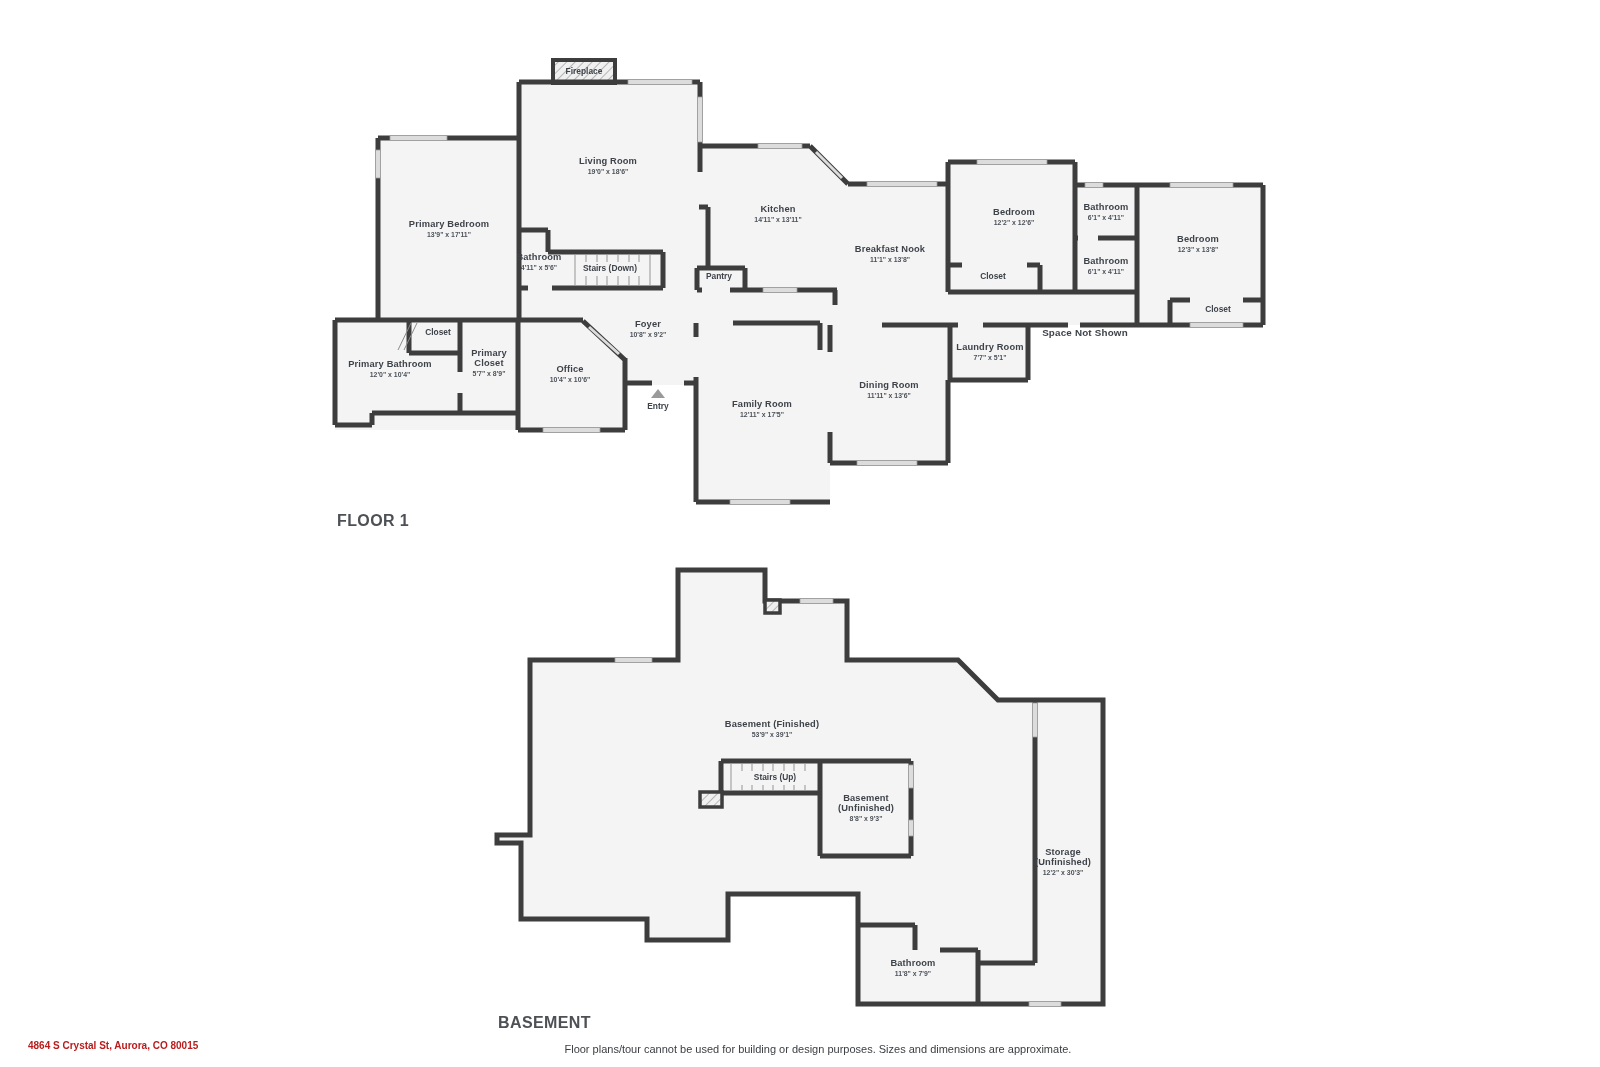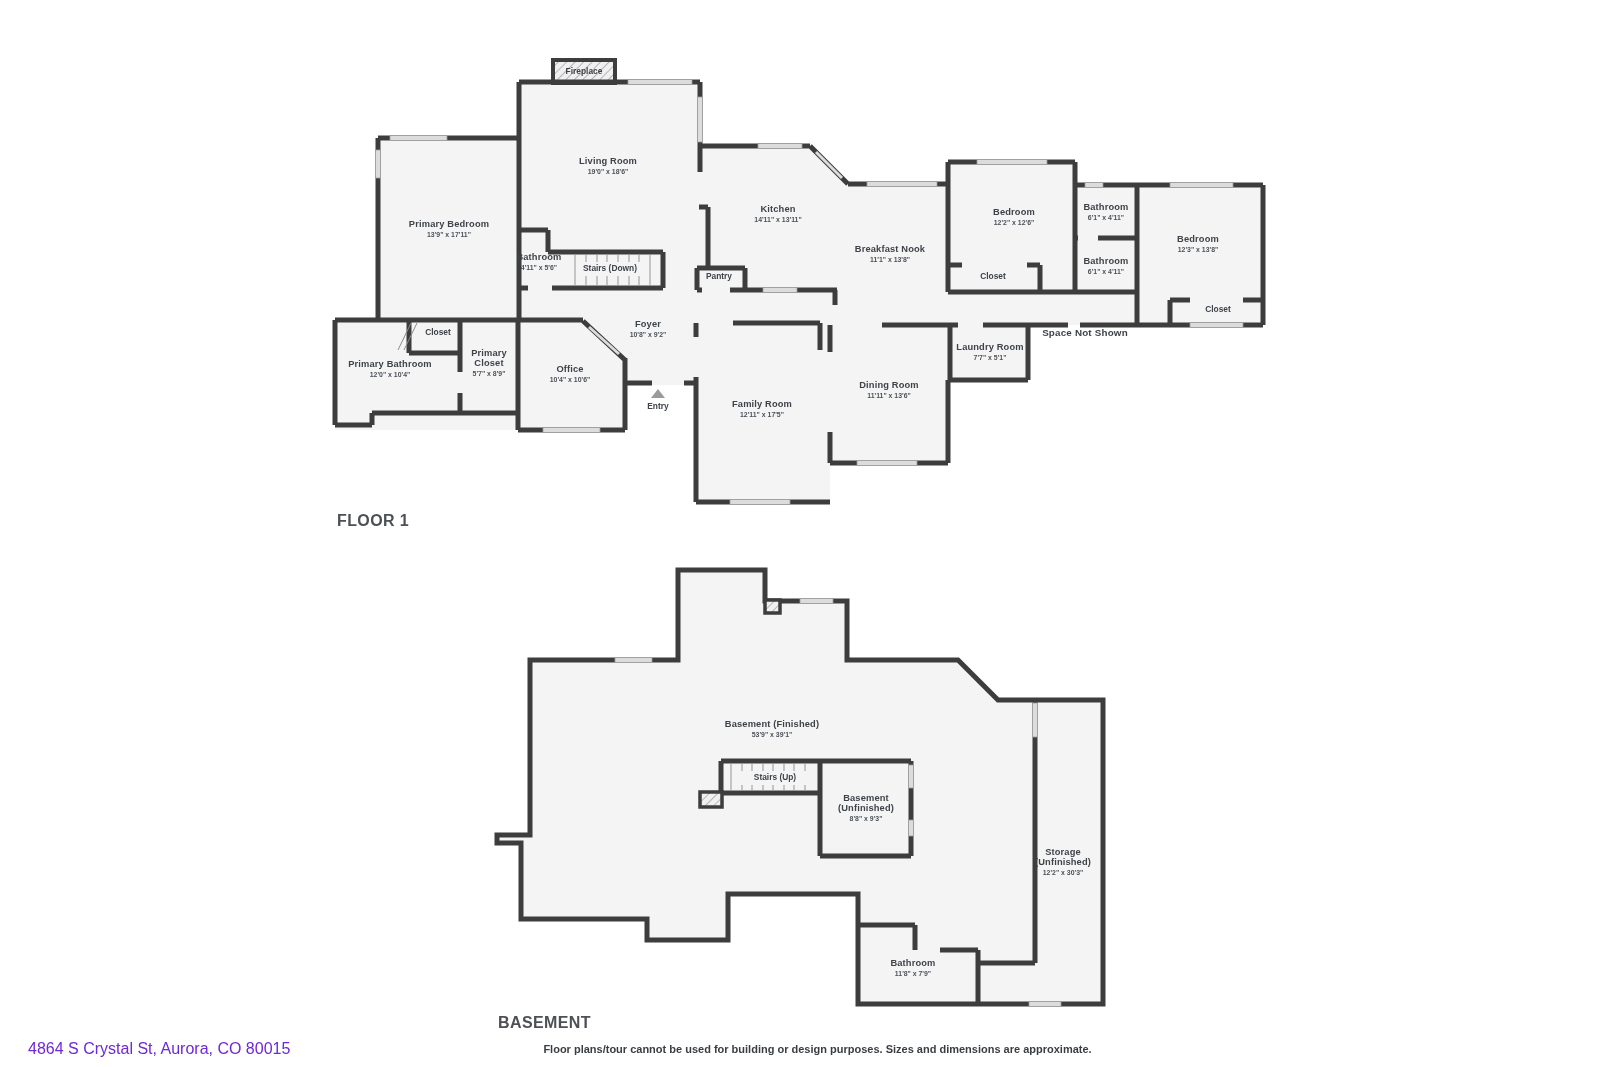--- a/index.html
+++ b/index.html
@@ -14,23 +14,23 @@
   .floor{fill:#f4f4f4;}
   .wall{stroke:#3d3d3d;stroke-width:5;fill:none;}
   .win{fill:#dcdcdc;stroke:#9b9b9b;stroke-width:0.8;}
   .winline{stroke:#dcdcdc;stroke-width:3;fill:none;}
   .tread{stroke:#a4a4a4;stroke-width:1.2;}
   .backdrop{fill:#f4f4f4;}
   .swing{stroke:#8a8a8a;stroke-width:1;fill:none;}
   .plan-title{position:absolute;font-weight:700;font-size:16px;color:#4d5055;letter-spacing:.4px;}
   #floor1-title{left:337px;top:512px;}
   #basement-title{left:498px;top:1014px;}
-  #address{position:absolute;left:28px;top:1040px;font-weight:400;font-size:16px;color:#6d28d9;}
+  #address{position:absolute;left:28px;top:1040px;font-weight:700;font-size:10px;color:#b91c1c;}
   #disclaimer{position:absolute;left:50%;transform:translateX(-51%);top:1043px;
-              font-weight:700;font-size:11px;color:#3a3e42;white-space:nowrap;}
+              font-weight:400;font-size:11px;color:#3a3e42;white-space:nowrap;}
 </style>
 </head>
 <body>
 
 <div id="stage">
 
   <svg id="plan-svg" width="1600" height="1067" viewBox="0 0 1600 1067">
     <defs>
       <pattern id="hatch" width="6" height="6" patternUnits="userSpaceOnUse" patternTransform="rotate(45)">
         <rect width="6" height="6" fill="#f0f0f0"></rect>

